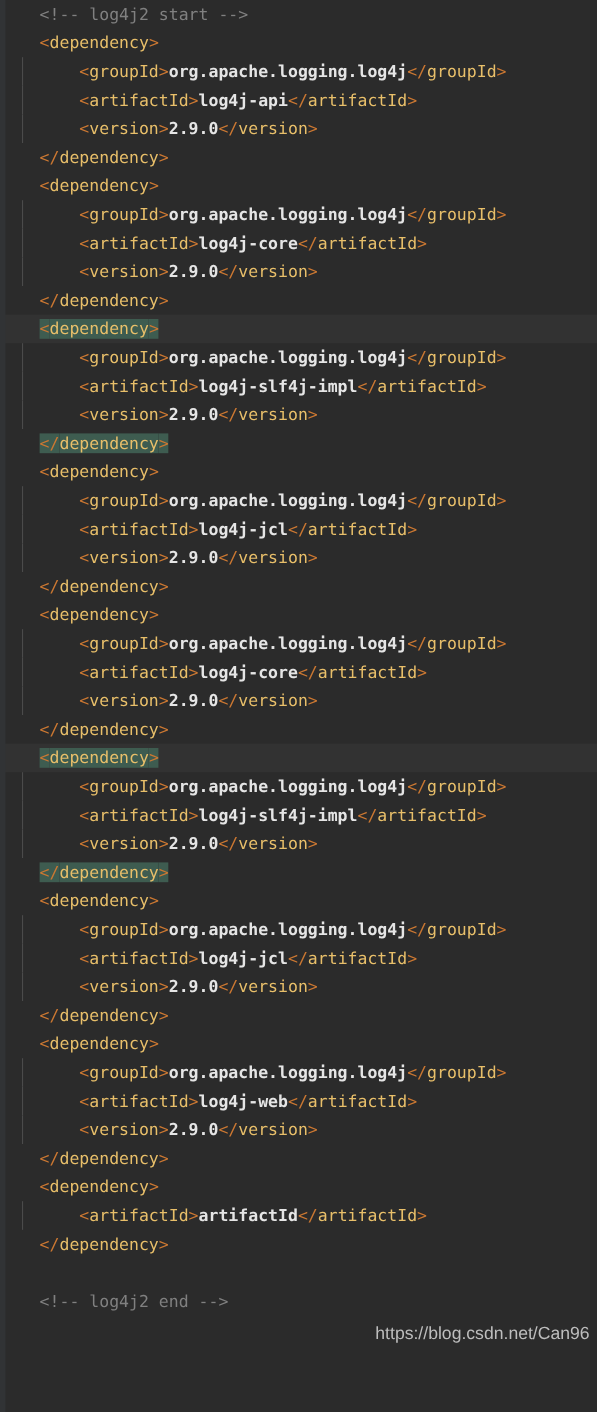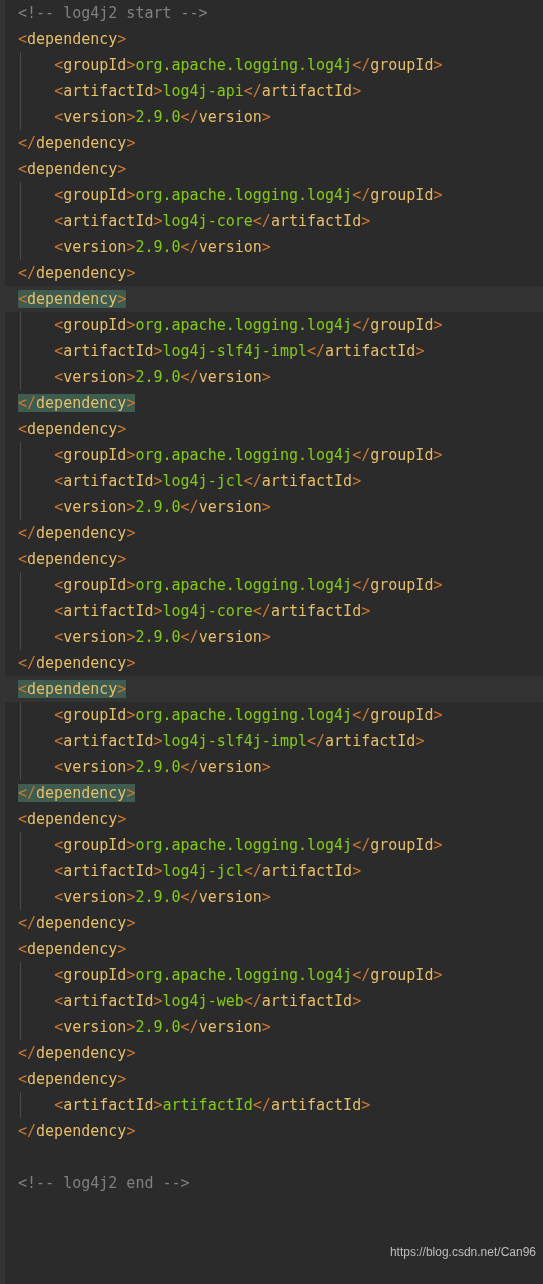--- a/index.html
+++ b/index.html
@@ -34,49 +34,49 @@
     width: 543px;
     height: 1284px;
     z-index: 2;
   }
   .line {
     position: relative;
     height: 26px;
     line-height: 26px;
     font-size: 15px;
     white-space: pre;
-    padding-left: 18px;
+    padding-left: 36px;
     box-sizing: border-box;
     letter-spacing: 0px;
   }
   .line.caret {
     background: #323232;
   }
   
   .line.guide::before {
     content: "";
     position: absolute;
     left: 20px;
     top: 0;
     width: 1px;
     height: 26px;
     background: #4b4b4b;
   }
   .tok { white-space: pre; }
   .p   { color: #cc7832; }  
   .t   { color: #e8bf6a; }  
-  .v   { color: #84cc16; }  
+  .v   { color: #e5e5e5; font-weight: bold; }  
   .c   { color: #808080; }  
   .hl  { background: #3e5c50; }  
   .watermark {
     position: absolute;
     right: 7px;
-    top: 1245px;
+    top: 1204px;
     font-family: "Liberation Sans", sans-serif;
-    font-size: 12px;
+    font-size: 16px;
     color: #bdbdbd;
     letter-spacing: 0px;
     z-index: 5;
     white-space: pre;
   }
 </style>
 </head>
 <body>
 
 <div id="editor">

